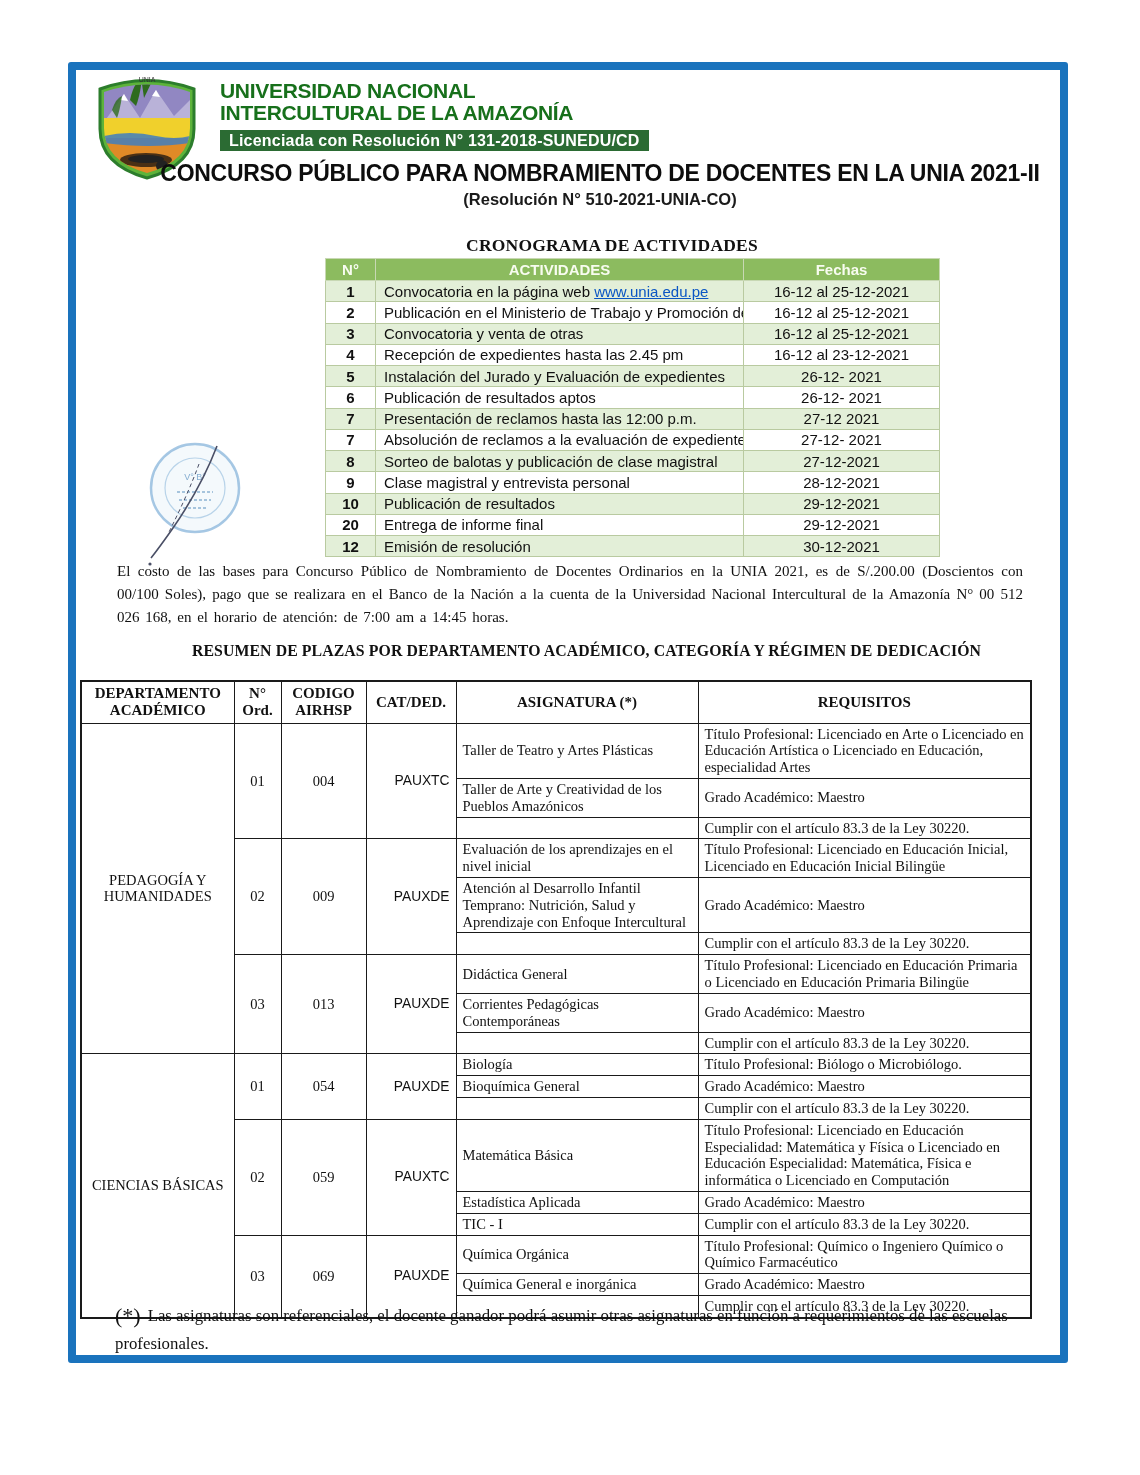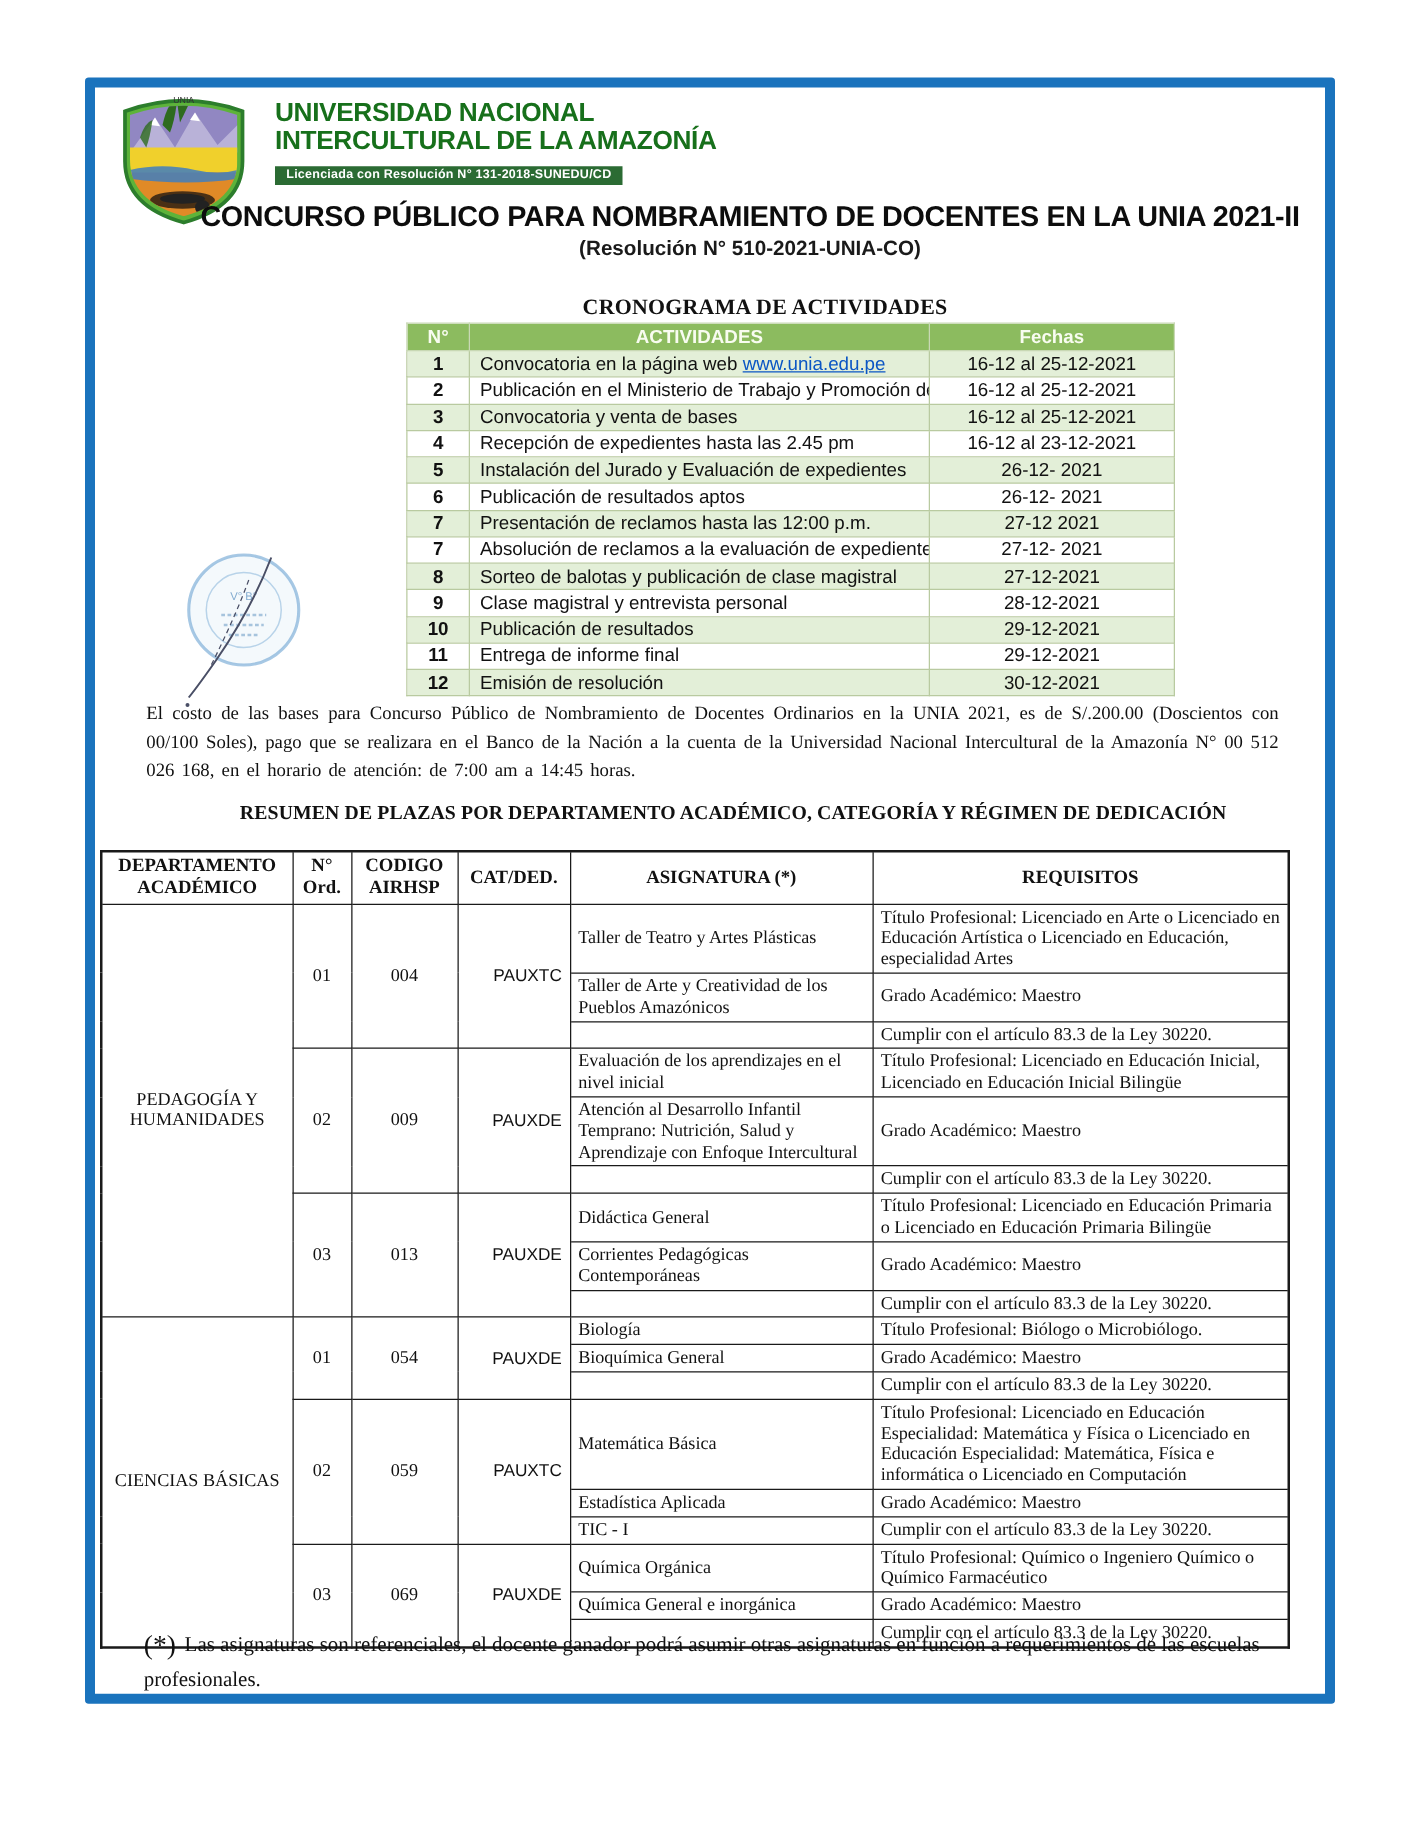--- a/index.html
+++ b/index.html
@@ -13,21 +13,21 @@
   }
   
   .logo{position:absolute;left:90px;top:70px;width:114px;height:110px;}
   .univ{
     position:absolute;left:220px;top:80px;
     font-family:"Liberation Sans",sans-serif;font-weight:bold;
     color:var(--brand_green,#17701b);font-size:21px;line-height:1.07;letter-spacing:-0.3px;
   }
   .badge{
     display:inline-block;margin-top:5px;background:var(--badge_green,#2b6b33);
-    color:#fff;font-size:10px;font-weight:bold;padding:2px 9px;letter-spacing:0.2px;
+    color:#fff;font-size:16px;font-weight:bold;padding:2px 9px;letter-spacing:0.2px;
   }
   .title{
     position:absolute;left:140px;top:160px;width:920px;text-align:center;
     font-family:"Liberation Sans",sans-serif;font-weight:bold;font-size:23px;letter-spacing:-0.3px;color:#0d0d0d;
   }
   .subtitle{
     position:absolute;left:140px;top:190px;width:920px;text-align:center;
     font-family:"Liberation Sans",sans-serif;font-weight:bold;font-size:16.5px;color:#1a1a1a;
   }
   .crono-heading{
@@ -147,21 +147,21 @@
       <td><span>Convocatoria en la página web </span><a class="web-link" href="#">www.unia.edu.pe</a></td>
       <td class="c-fecha">16-12 al 25-12-2021</td>
     </tr>
     <tr>
       <td class="c-num">2</td>
       <td>Publicación en el Ministerio de Trabajo y Promoción del Empleo</td>
       <td class="c-fecha">16-12 al 25-12-2021</td>
     </tr>
     <tr class="stripe">
       <td class="c-num">3</td>
-      <td>Convocatoria y venta de bases</td>
+      <td>Convocatoria y venta de otras</td>
       <td class="c-fecha">16-12 al 25-12-2021</td>
     </tr>
     <tr>
       <td class="c-num">4</td>
       <td>Recepción de expedientes hasta las 2.45 pm</td>
       <td class="c-fecha">16-12 al 23-12-2021</td>
     </tr>
     <tr class="stripe">
       <td class="c-num">5</td>
       <td>Instalación del Jurado y Evaluación de expedientes</td>
@@ -191,21 +191,21 @@
       <td class="c-num">9</td>
       <td>Clase magistral y entrevista personal</td>
       <td class="c-fecha">28-12-2021</td>
     </tr>
     <tr class="stripe">
       <td class="c-num">10</td>
       <td>Publicación de resultados</td>
       <td class="c-fecha">29-12-2021</td>
     </tr>
     <tr>
-      <td class="c-num">11</td>
+      <td class="c-num">20</td>
       <td>Entrega de informe final</td>
       <td class="c-fecha">29-12-2021</td>
     </tr>
     <tr class="stripe">
       <td class="c-num">12</td>
       <td>Emisión de resolución</td>
       <td class="c-fecha">30-12-2021</td>
     </tr>
   </tbody>
 </table>

